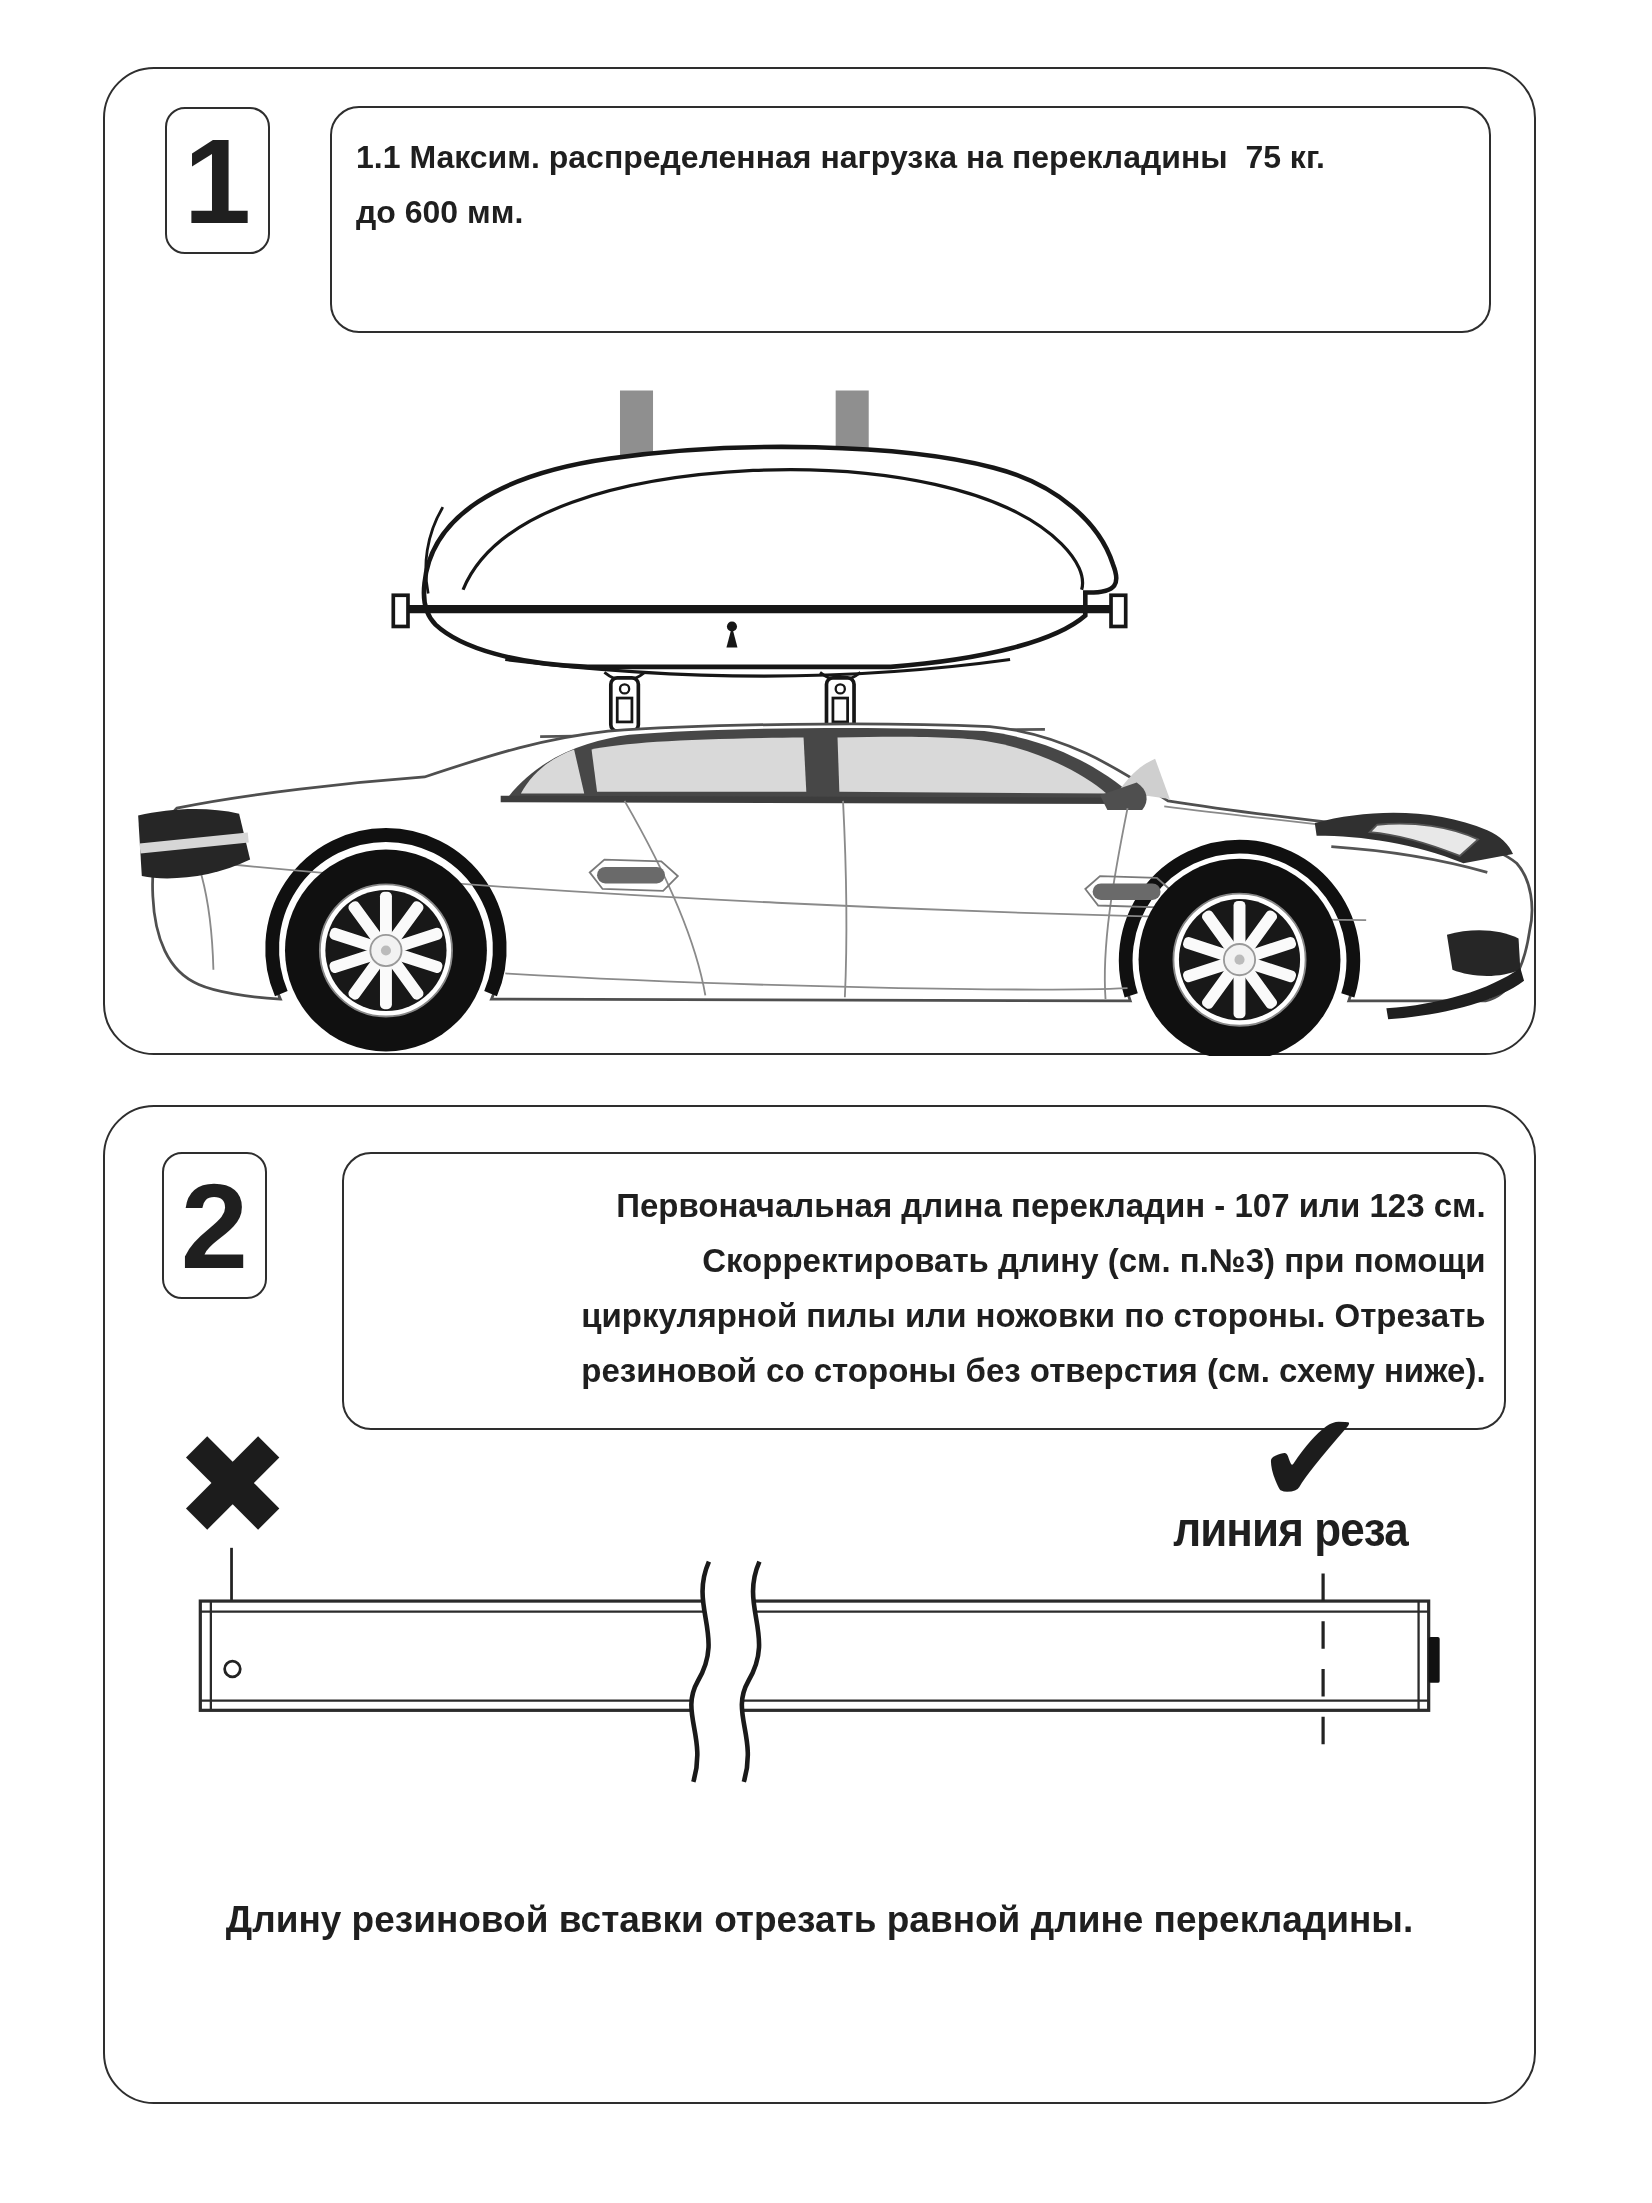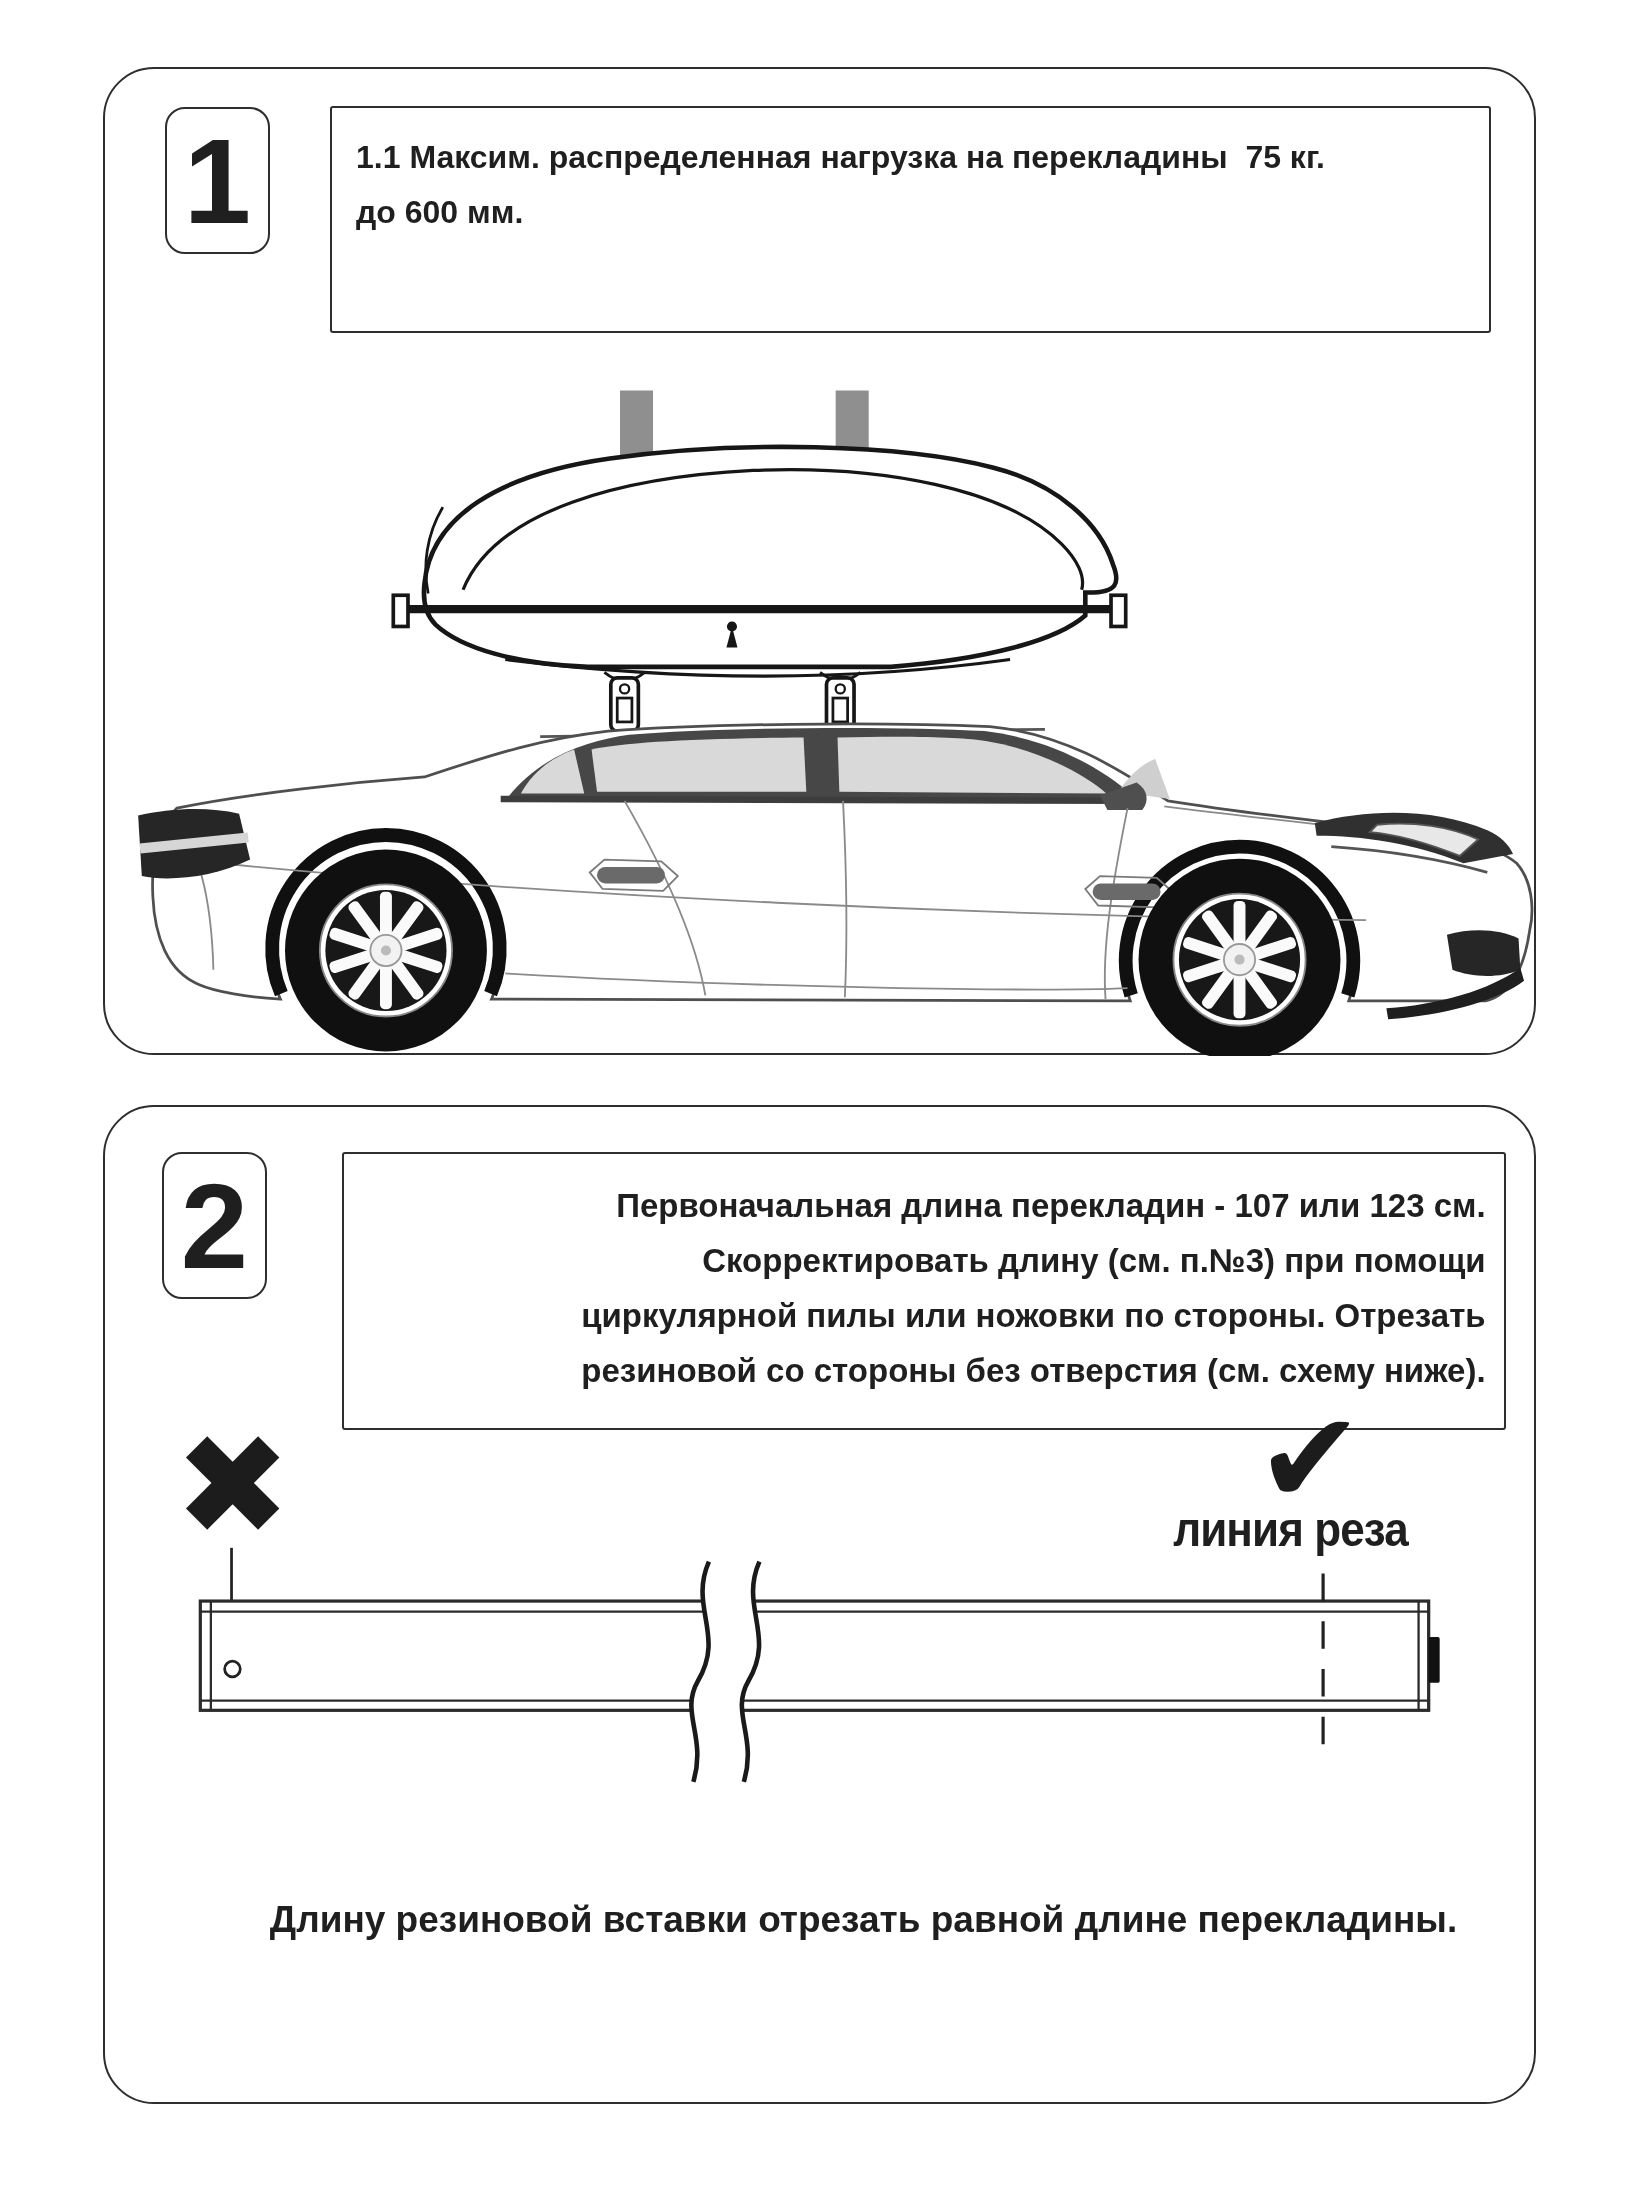--- a/index.html
+++ b/index.html
@@ -5,35 +5,35 @@
   html,body{margin:0;padding:0;background:#ffffff;}
   body{width:1653px;height:2204px;position:relative;font-family:"Liberation Sans",sans-serif;color:#1f1f1f;}
   .page{position:absolute;inset:0;background:#ffffff;}
   .panel{position:absolute;left:103px;width:1433px;border:2.8px solid #2e2e2e;border-radius:51px;background:#ffffff;box-sizing:border-box;}
   .panel.p1{top:67px;height:988px;}
   .panel.p2{top:1105px;height:999px;}
   .stepbox{position:absolute;width:105px;height:147px;border:2.8px solid #2e2e2e;border-radius:20px;background:#fff;
            display:flex;align-items:center;justify-content:center;font-size:121px;font-weight:700;box-sizing:border-box;}
   .stepbox.s1{left:165px;top:107px;}
   .stepbox.s2{left:162px;top:1152px;}
-  .notebox{position:absolute;border:2.8px solid #2e2e2e;border-radius:3px;background:#fff;box-sizing:border-box;}
+  .notebox{position:absolute;border:2.8px solid #2e2e2e;border-radius:29px;background:#fff;box-sizing:border-box;}
   .notebox.n1{left:331px;top:106px;width:1161px;height:227px;padding:22px 18.4px 0 24px;}
   .notebox.n2{left:342px;top:1152px;width:1164px;height:278px;padding:24px 18.4px 0 27.5px;text-align:right;}
   .note-line{margin:0;font-weight:700;white-space:pre;}
   .n1 .note-line{font-size:32px;line-height:55px;}
   .n2 .note-line{font-size:33px;line-height:55px;}
   .car-svg{position:absolute;left:110px;top:386px;width:1433px;height:670px;}
   .diagram-svg{position:absolute;left:103px;top:1107px;width:1434px;height:1001px;}
   .mark{position:absolute;line-height:1;font-family:"DejaVu Sans",sans-serif;color:#1c1c1c;font-weight:700;}
   .mark.wrong{left:174px;top:1416px;font-size:140px;}
   .mark.check{left:1256px;top:1394px;font-size:129px;}
   .cut-label{position:absolute;left:1148px;top:1502px;width:285px;text-align:center;
              font-size:44px;font-weight:800;letter-spacing:-0.9px;transform:scaleY(1.1);transform-origin:top;}
   .bottom-note{position:absolute;left:103px;top:1862px;width:1433px;text-align:center;
-               font-size:37px;font-weight:700;margin-left:44px;}
+               font-size:37px;font-weight:700;}
 </style>
 </head>
 <body>
 
 <div class="page">
 
   <section class="panel p1">
     <div class="stepbox s1" style="position:absolute;left:60px;top:38px;">1</div>
     <div class="notebox n1" style="position:absolute;left:225px;top:37px;">
       <p class="note-line">1.1 Максим. распределенная нагрузка на перекладины  75 кг.</p>

